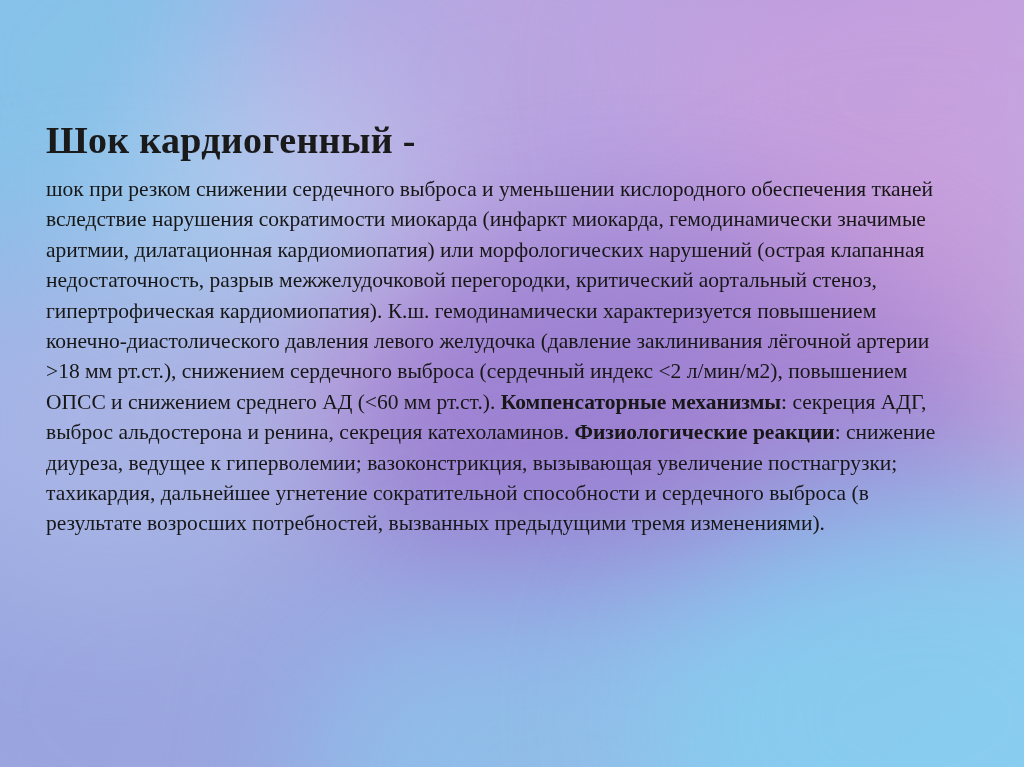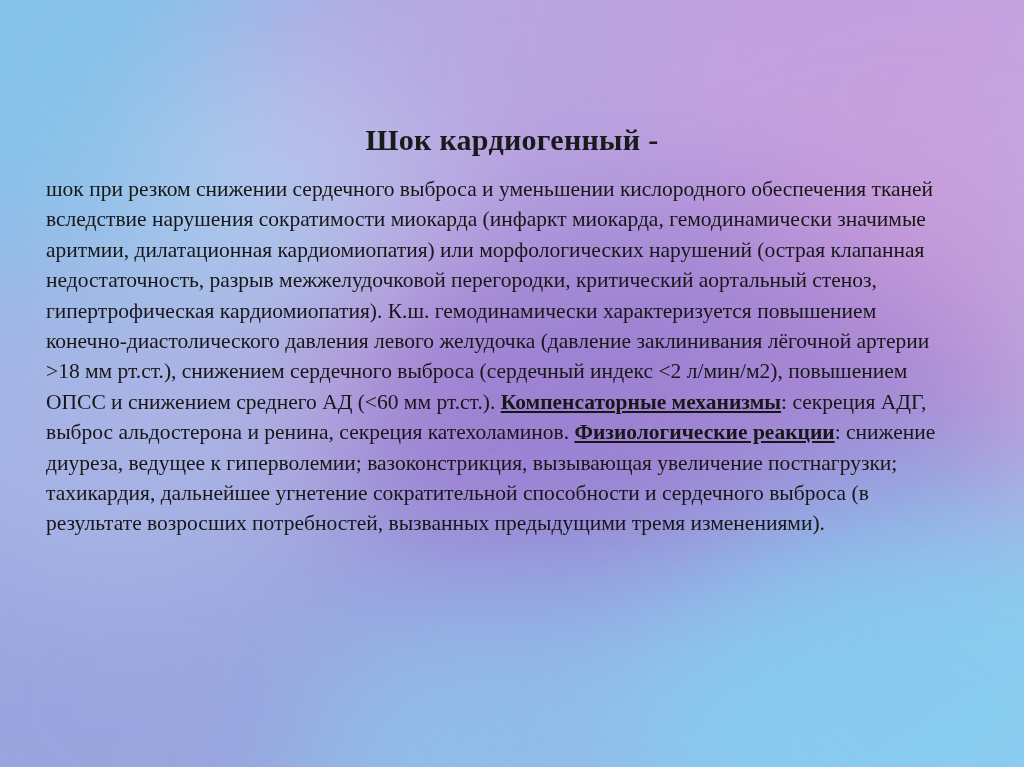--- a/index.html
+++ b/index.html
@@ -110,44 +110,43 @@
     top: 0;
     width: 1024px;
     height: 767px;
   }
 
   .title {
     position: absolute;
     left: 46px;
     top: 122px;
     width: 932px;
-    text-align: center;
+    text-align: left;
     font-family: "Liberation Serif", serif;
     font-weight: bold;
-    font-size: 30px;
+    font-size: 38px;
     line-height: 36px;
     color: #1a1a1a;
     letter-spacing: 0.3px;
   }
 
   .body-text {
     position: absolute;
     left: 46px;
     top: 174px;
     width: 890px;
     font-family: "Liberation Serif", serif;
     font-size: 21.5px;
     line-height: 30.4px;
     color: #171717;
     text-align: left;
     white-space: normal;
   }
   .body-text b {
     font-weight: bold;
-    text-decoration: underline;
   }
 </style>
 </head>
 <body>
 
 <div class="slide">
 
   <div class="bg-layer bg-base"></div>
   <div class="bg-layer">
     <div class="blob blob-a"></div>

